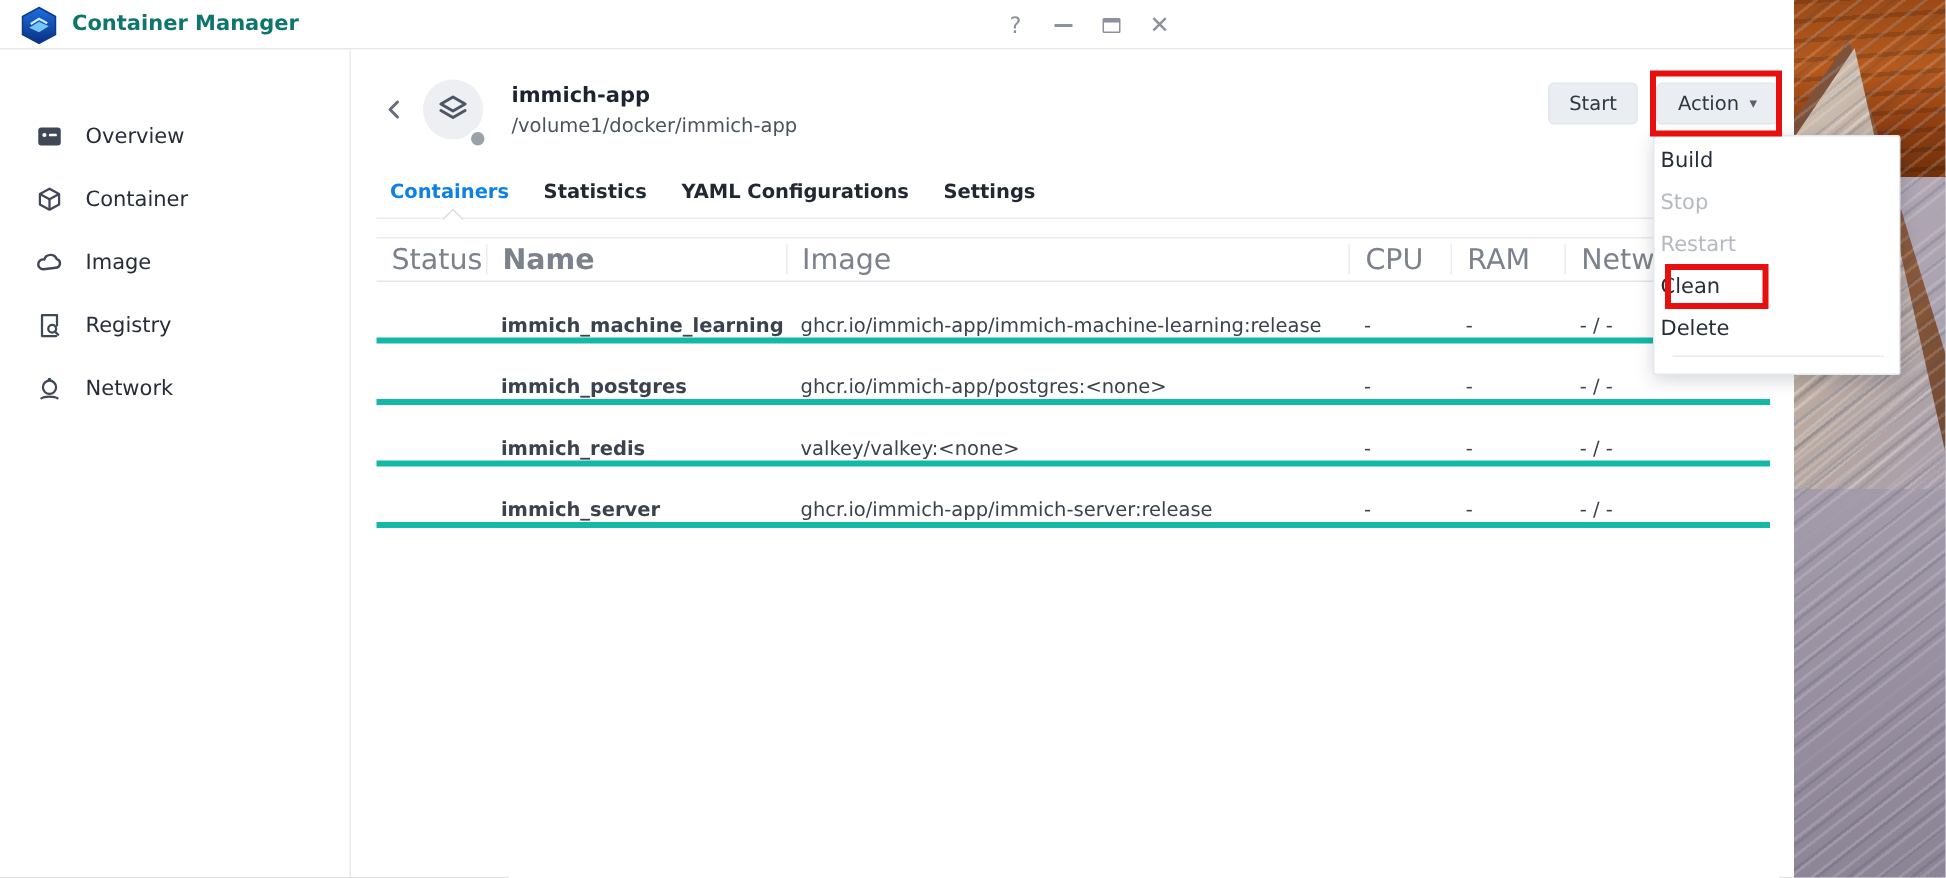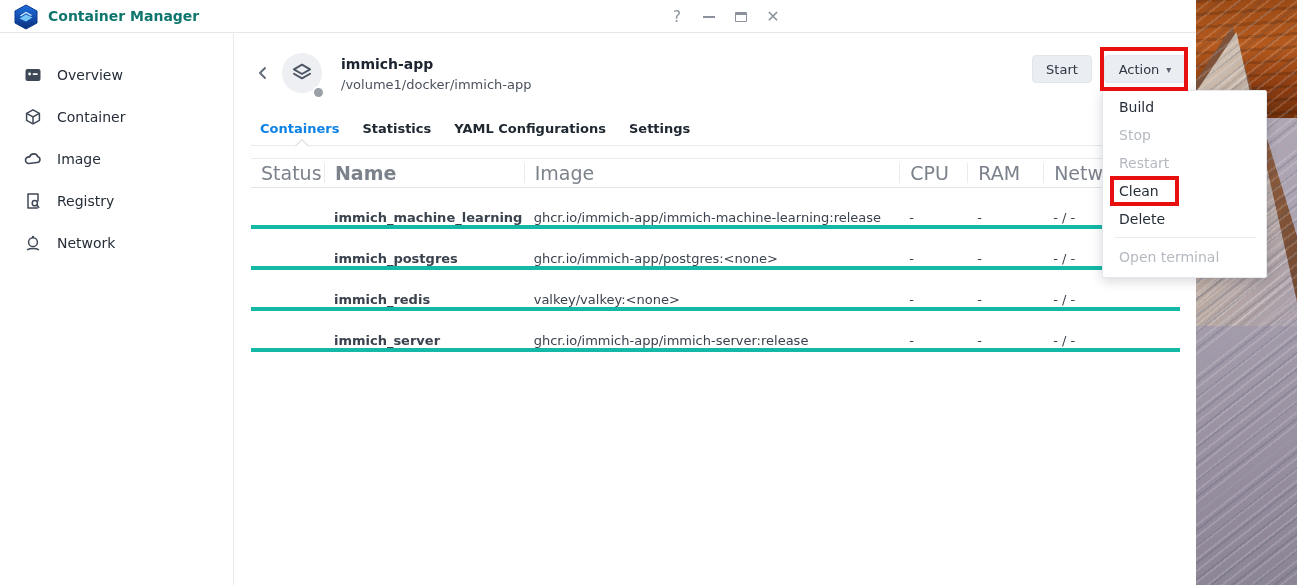--- a/index.html
+++ b/index.html
@@ -43,21 +43,21 @@
     font-size:14px; font-weight:bold; color:#0f766e; }
   .win-controls { position:absolute; right:414px; top:0; height:33px; display:flex; align-items:center; gap:14px; }
   .wc { width:18px; height:18px; display:flex; align-items:center; justify-content:center;
     color:#8b929c; font-size:15px; cursor:default; }
   .wc-min-bar { width:12px; height:2px; background:#8b929c; }
   .wc-max-box { width:12px; height:10px; border:1.5px solid #8b929c; border-top:3px solid #8b929c; border-radius:1px; }
   .wc-close { font-size:16px; }
 
   
   .sidebar { position:absolute; top:34px; left:0; bottom:0; width:234px; background:#fff;
-    border-right:1px solid #e7ebef; padding-top:20px; }
+    border-right:1px solid #e7ebef; padding-top:36px; }
   .side-item { position:relative; height:42px; margin:0 9px; border-radius:6px;
     display:flex; align-items:center; cursor:pointer; }
   .side-item.active { background:#e5eefb; }
   .side-item svg { position:absolute; left:15px; width:18px; height:18px; }
   .side-label { position:absolute; left:48px; font-size:14px; color:#252d38; }
 
   
   .main { position:absolute; left:235px; top:33px; right:0; bottom:0; background:#fff; }
 
   .back-btn { position:absolute; left:20px; top:32px; width:16px; height:16px; cursor:pointer; }
@@ -91,21 +91,21 @@
   .trow { display:flex; height:41px; align-items:flex-end; border-bottom:4px solid #14b8a6; }
   .td { font-size:13px; color:#3a424d; padding-left:10px; overflow:hidden; white-space:nowrap; }
   .w-status { width:73px; } .w-name { width:200px;font-weight:bold; } .w-image { width:376px; }
   .w-cpu { width:68px; } .w-ram { width:76px; } .w-net { width:137px; }
   .status-dot { width:9px; height:9px; border-radius:50%; background:#9aa1a8; margin-left:36px; }
 
   
   .menu { position:absolute; left:1102px; top:90px; width:165px; background:#fff; z-index:40;
     border:1px solid #e4e7eb; border-radius:2px; box-shadow:0 3px 12px rgba(25,35,55,.18);
     padding:2px 0 6px 0; }
-  .menu-item { height:28px; line-height:28px; padding-left:16px; font-size:14px; color:#262e38; cursor:pointer; }
+  .menu-item { height:28px; line-height:28px; padding-left:4px; font-size:14px; color:#262e38; cursor:pointer; }
   .menu-item.disabled { color:#b5bac1; cursor:default; }
   .menu-sep { height:1px; background:#e8ebee; margin:4px 10px 5px 12px; }
 
   
   .anno { position:absolute; border:4px solid #e8100e; z-index:60; pointer-events:none; }
   .anno-action { left:1100px; top:47px; width:88px; height:44px; }
   .anno-clean { left:1110px; top:176px; width:69px; height:30px; }
 </style>
 </head>
 <body>
@@ -263,17 +263,16 @@
   </div>
 </div>
 
 <div class="menu">
   <div class="menu-item">Build</div>
   <div class="menu-item disabled">Stop</div>
   <div class="menu-item disabled">Restart</div>
   <div class="menu-item">Clean</div>
   <div class="menu-item">Delete</div>
   <div class="menu-sep"></div>
-  <div class="menu-item disabled">Open terminal</div>
 </div>
 
 <div class="anno anno-action"></div>
 <div class="anno anno-clean"></div>
 
 </body></html>

